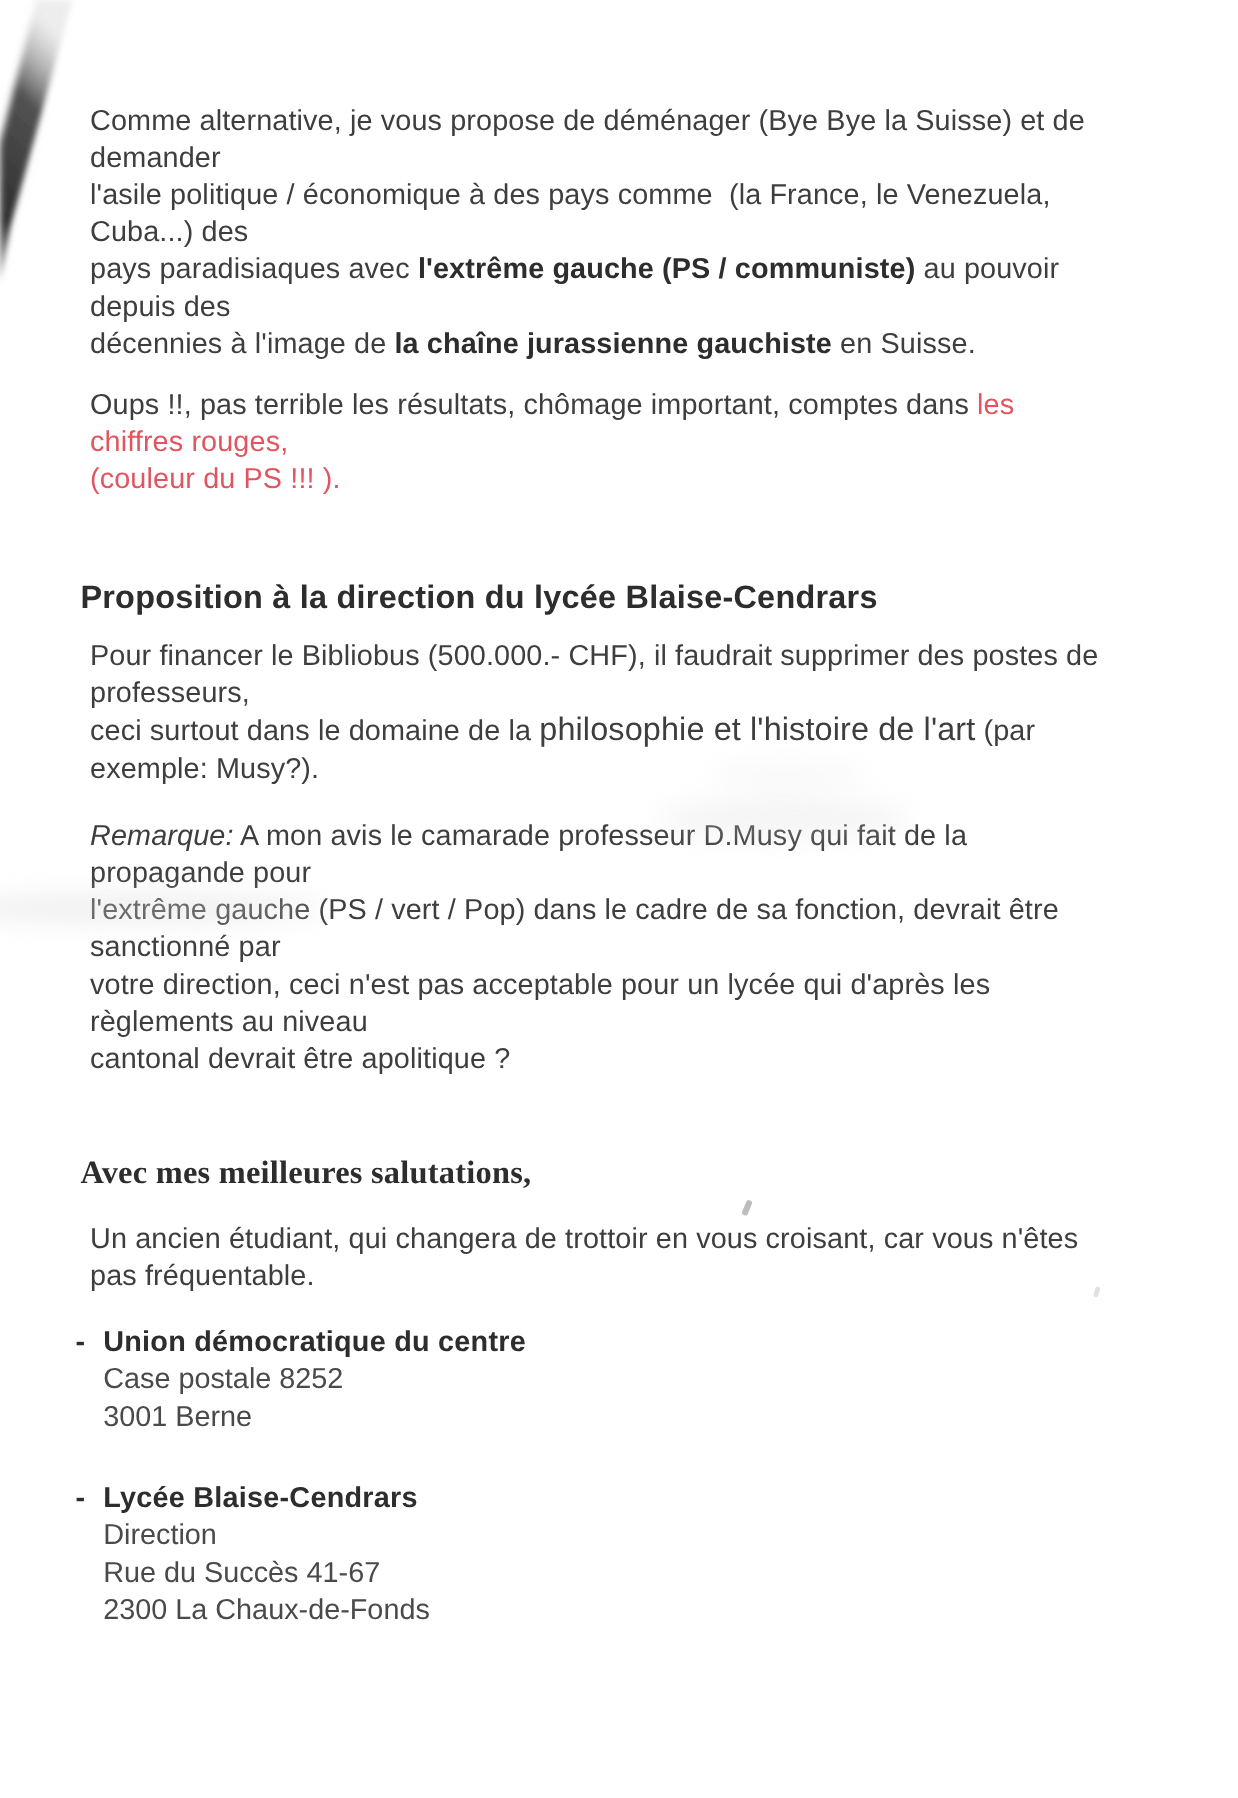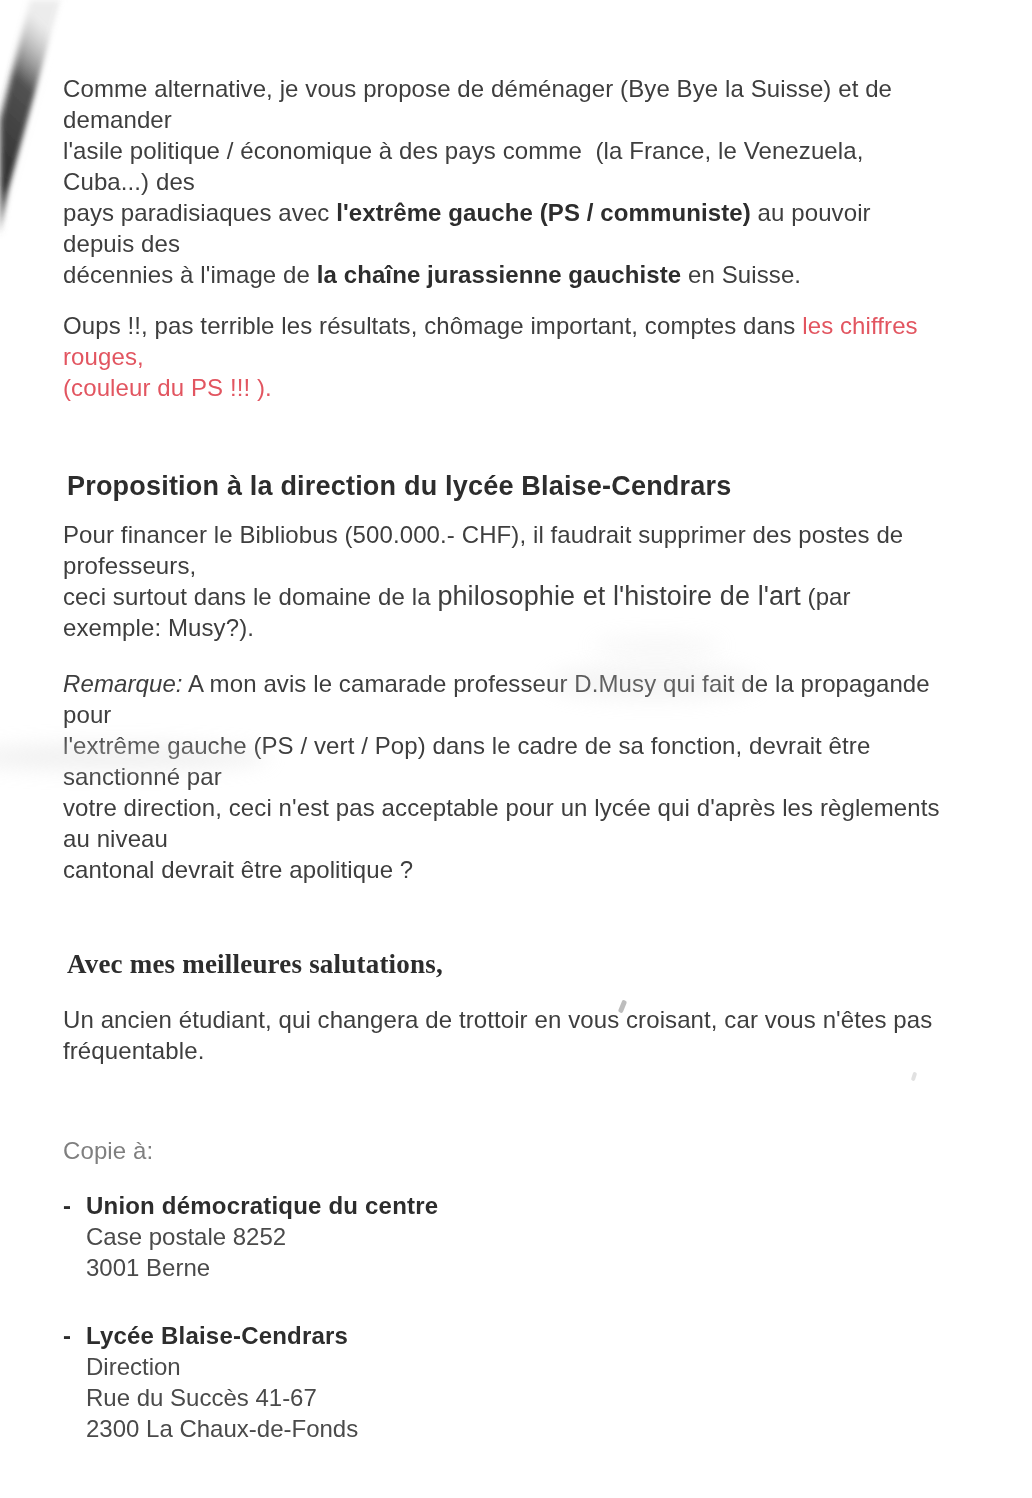--- a/index.html
+++ b/index.html
@@ -16,21 +16,21 @@
     background:var(--paper);
     overflow:hidden;
     font-family:"Liberation Sans","DejaVu Sans",sans-serif;
     color:var(--body-text);
     box-sizing:border-box;
     padding:73px 92px 0 63px;
   }
   .para{
     font-size:24px;
     line-height:31px;
-    margin:0;
+    margin:12px;
     white-space:pre-wrap;
     letter-spacing:0.1px;
   }
   .seg-n{}
   .seg-b{font-weight:700;color:var(--bold-text);}
   .seg-r{color:var(--red-text);}
   .seg-i{font-style:italic;}
   .seg-lg{font-size:27px;}
   .heading{
     font-size:27px;
@@ -106,21 +106,20 @@
   <p class="heading" id="h1">Proposition à la direction du lycée Blaise-Cendrars</p>
 
   <p class="para" id="p3"><span class="seg-n">Pour financer le Bibliobus (500.000.- CHF), il faudrait supprimer des postes de professeurs,</span><br><span class="seg-n">ceci surtout dans le domaine de la </span><span class="seg-lg">philosophie et l'histoire de l'art</span><span class="seg-n"> (par exemple: Musy?).</span></p>
 
   <p class="para" id="p4"><span class="seg-i">Remarque:</span><span class="seg-n"> A mon avis le camarade professeur D.Musy qui fait de la propagande pour</span><br><span class="seg-n">l'extrême gauche (PS / vert / Pop) dans le cadre de sa fonction, devrait être sanctionné par</span><br><span class="seg-n">votre direction, ceci n'est pas acceptable pour un lycée qui d'après les règlements au niveau</span><br><span class="seg-n">cantonal devrait être apolitique ?</span></p>
 
   <p class="heading" id="h2">Avec mes meilleures salutations,</p>
 
   <p class="para" id="p5"><span class="seg-n">Un ancien étudiant, qui changera de trottoir en vous croisant, car vous n'êtes pas fréquentable.</span></p>
 
-  <p class="para" id="copy-label">Copie à:</p>
 
   <div class="cc-list">
   <div class="cc-item" id="cc-0">
     <span class="cc-dash">-</span>
     <div class="cc-title">Union démocratique du centre</div>
     <div>
           <div class="cc-line">Case postale 8252</div>
           <div class="cc-line">3001 Berne</div>
         </div>
   </div>

